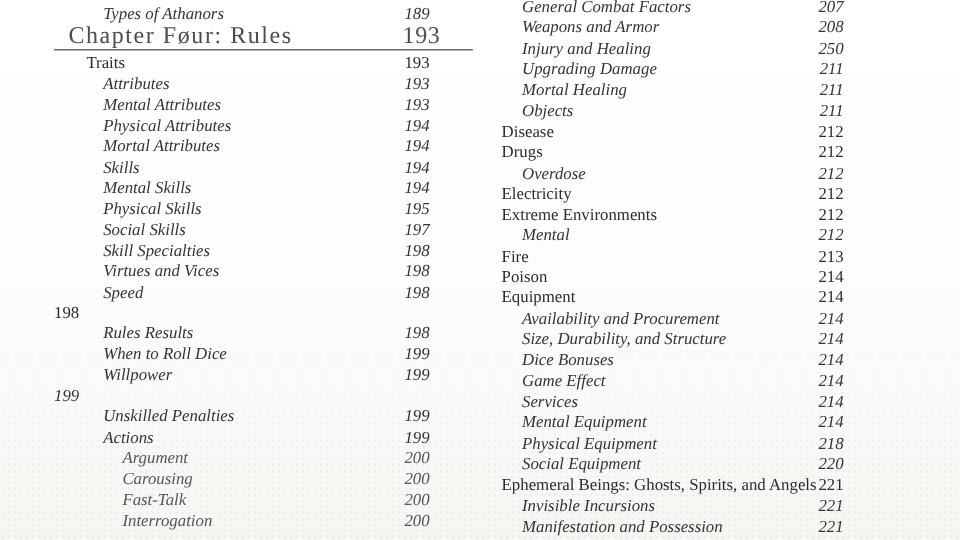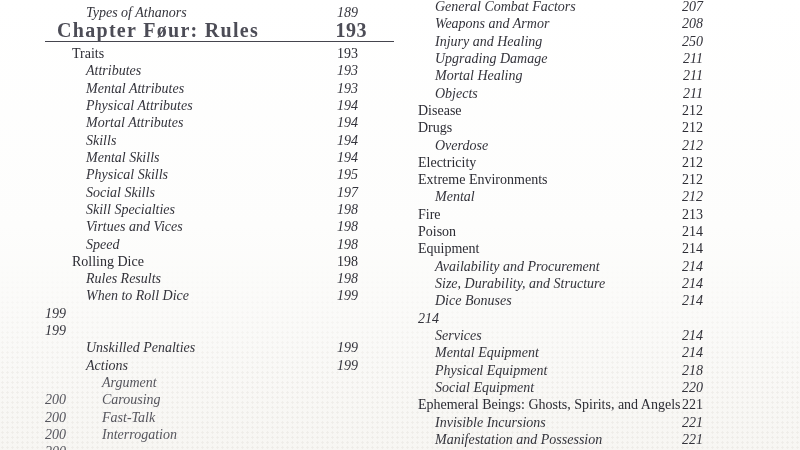--- a/index.html
+++ b/index.html
@@ -24,35 +24,34 @@
   .col{position:absolute;}
   .col-left{left:45px;top:4px;width:349px;}
   .col-right{left:418px;top:-2px;width:285px;}
   .toc-row{
     display:flex;justify-content:space-between;align-items:baseline;
     height:17.32px;line-height:17.32px;font-size:14px;
   }
   .col-left .toc-page{margin-right:36px;}
   .toc-row.level-1{color:#2b2b33;}
   .toc-row.level-2{color:#33333b;font-style:italic;}
-  .toc-row.level-3{color:#55555d;font-style:italic;flex-direction:column;}
+  .toc-row.level-3{color:#55555d;font-style:italic;}
   .col-left .level-1 .toc-label{padding-left:27px;}
   .col-left .level-2 .toc-label{padding-left:41px;}
   .col-left .level-3 .toc-label{padding-left:57px;}
   .col-right .level-1 .toc-label{padding-left:0;}
   .col-right .level-2 .toc-label{padding-left:17px;}
   .toc-label{white-space:nowrap;}
   .chapter-heading{
     height:20px;line-height:21px;
     display:flex;justify-content:space-between;align-items:flex-end;
     border-bottom:1.6px solid #45454e;
     margin-bottom:2.8px;
     font-size:20px;letter-spacing:1.3px;
     color:#4c4c56;
-    font-weight:bold;
   }
   .chapter-heading .heading-title{padding-left:12px;white-space:nowrap;}
   .chapter-heading .heading-page{margin-right:27px;letter-spacing:0.5px;}
 </style>
 </head>
 <body>
 
 <div class="paper"></div>
 <div class="speckle"></div>
 
@@ -110,32 +109,32 @@
   </div>
       <div class="toc-row level-2">
     <span class="toc-label">Virtues and Vices</span>
     <span class="toc-page">198</span>
   </div>
       <div class="toc-row level-2">
     <span class="toc-label">Speed</span>
     <span class="toc-page">198</span>
   </div>
       <div class="toc-row level-1">
-    <span class="toc-label">Rolling Dice</span>
     <span class="toc-page">198</span>
   </div>
       <div class="toc-row level-2">
     <span class="toc-label">Rules Results</span>
     <span class="toc-page">198</span>
   </div>
       <div class="toc-row level-2">
     <span class="toc-label">When to Roll Dice</span>
     <span class="toc-page">199</span>
   </div>
       <div class="toc-row level-2">
+    <span class="toc-label">Willpower</span>
     <span class="toc-page">199</span>
   </div>
       <div class="toc-row level-2">
     <span class="toc-page">199</span>
   </div>
       <div class="toc-row level-2">
     <span class="toc-label">Unskilled Penalties</span>
     <span class="toc-page">199</span>
   </div>
       <div class="toc-row level-2">
@@ -229,20 +228,21 @@
   </div>
       <div class="toc-row level-2">
     <span class="toc-label">Size, Durability, and Structure</span>
     <span class="toc-page">214</span>
   </div>
       <div class="toc-row level-2">
     <span class="toc-label">Dice Bonuses</span>
     <span class="toc-page">214</span>
   </div>
       <div class="toc-row level-2">
+    <span class="toc-label">Game Effect</span>
     <span class="toc-page">214</span>
   </div>
       <div class="toc-row level-2">
     <span class="toc-label">Services</span>
     <span class="toc-page">214</span>
   </div>
       <div class="toc-row level-2">
     <span class="toc-label">Mental Equipment</span>
     <span class="toc-page">214</span>
   </div>

